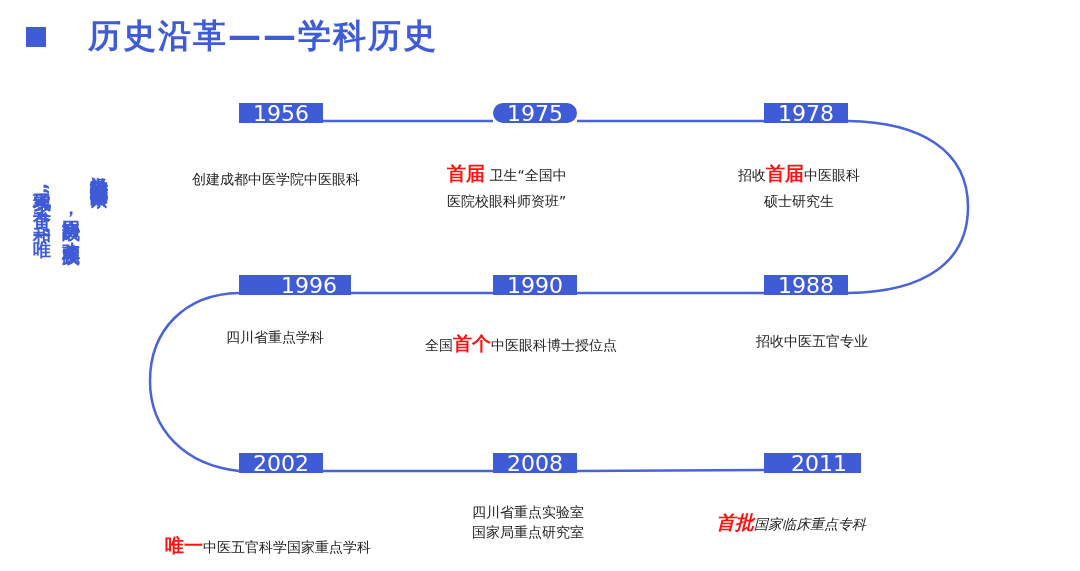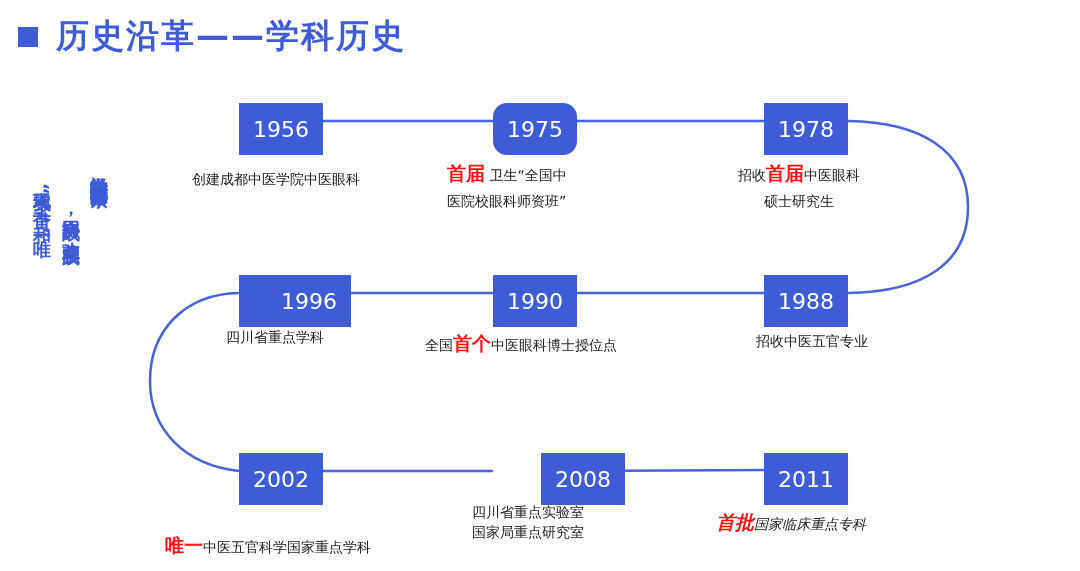--- a/index.html
+++ b/index.html
@@ -1,22 +1,22 @@
 <!DOCTYPE html>
 <html><head>
 <meta charset="utf-8">
 <style>
   html, body { margin:0; padding:0; }
   body { width:1080px; height:571px; background:#ffffff; position:relative; overflow:hidden;
          font-family:"DejaVu Sans", sans-serif; }
-  .title-wrap { position:absolute; left:18px; top:14px; display:flex; align-items:center; }
+  .title-wrap { position:absolute; left:26px; top:14px; display:flex; align-items:center;gap:24px; }
   .title-square { width:20px; height:20px; background:#3f5bd6; margin-right:18px; }
   .title { font-size:33px; font-weight:bold; color:#3f5bd6; letter-spacing:2px; }
   svg.lines { position:absolute; left:0; top:0; }
-  .year-box { position:absolute; width:84px; height:52px; background:#3f5bd6; color:#fff;
+  .year-box { position:absolute; width:84px; height:20px; background:#3f5bd6; color:#fff;
               font-size:22px; display:flex; align-items:center; justify-content:center; }
   .desc { position:absolute; font-size:14px; color:#222; text-align:center; line-height:26px; white-space:nowrap; }
   .hl { color:#ff1111; font-weight:bold; font-size:19px; }
   .vcol { position:absolute; writing-mode:vertical-rl; font-weight:bold; color:#3f5bd6;
           font-size:18px; letter-spacing:1px; line-height:1; }
 </style>
 </head>
 <body>
 
 <div class="title-wrap">
@@ -65,22 +65,22 @@
   <span>四川省重点学科</span>
 </div>
 <div class="desc" style="left:425px; top:330px;">
   <span>全国</span><span class="hl">首个</span><span>中医眼科博士授位点</span>
 </div>
 <div class="desc" style="left:756px; top:328px;">
   <span>招收中医五官专业</span>
 </div>
 
 <div class="year-box" style="left:239px; top:453px;">2002</div>
-<div class="year-box" style="left:493px; top:453px;margin-left:48px;">2008</div>
-<div class="year-box" style="left:764px; top:453px;">2011</div>
+<div class="year-box" style="left:493px; top:453px;">2008</div>
+<div class="year-box" style="left:764px; top:453px;padding-left:13px;">2011</div>
 
 <div class="desc" style="left:165px; top:500px; text-align:left; line-height:30px;">
   <br>
   <span class="hl">唯一</span><span>中医五官科学国家重点学科</span>
 </div>
 <div class="desc" style="left:472px; top:502px; line-height:20px;">
   <span>四川省重点实验室</span><br>
   <span>国家局重点研究室</span>
 </div>
 <div class="desc" style="left:716px; top:509px;font-style:italic;">

